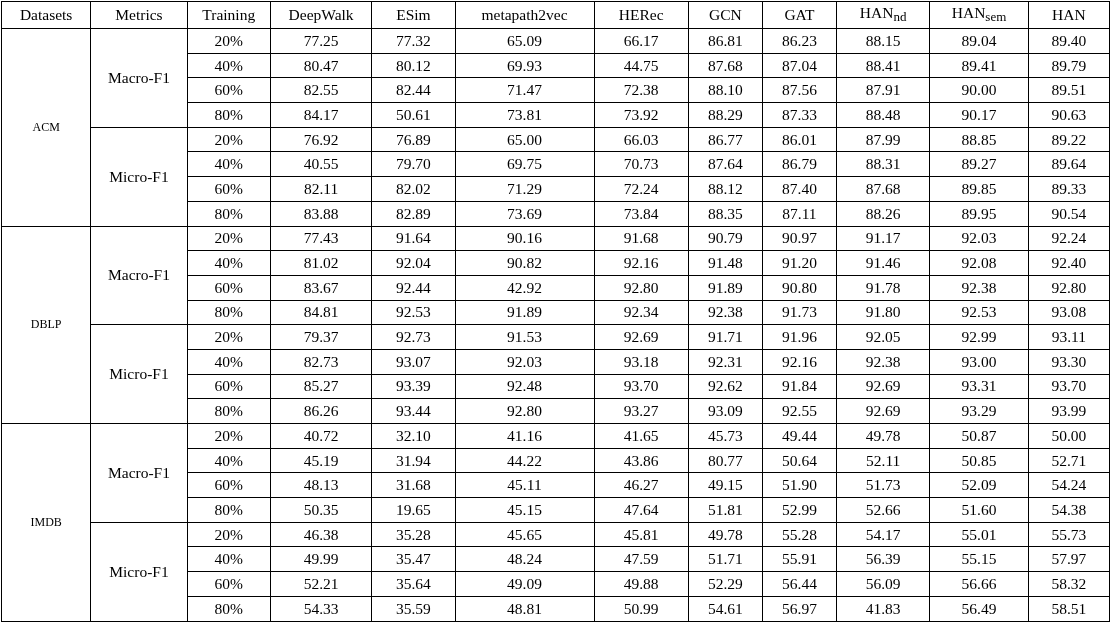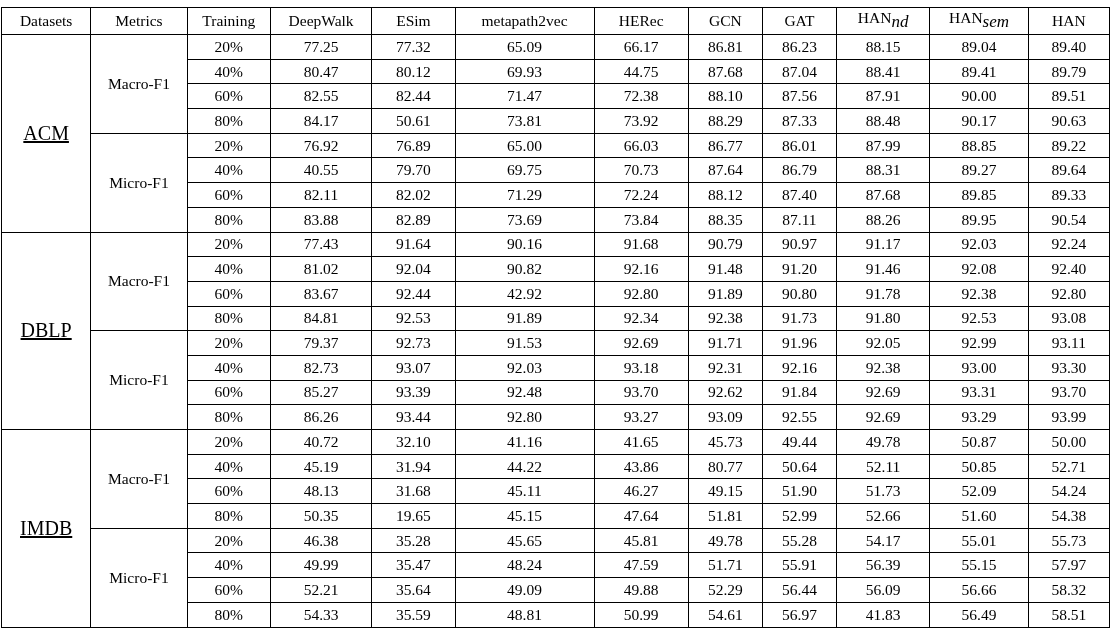--- a/index.html
+++ b/index.html
@@ -10,21 +10,21 @@
   body {
     font-family: "Liberation Serif", serif;
     width: 1111px;
     height: 644px;
     overflow: hidden;
   }
   #results-table {
     border-collapse: collapse;
     table-layout: fixed;
     width: 1109px;
-    margin: 7px 0 0 1px;
+    margin: 1px 0 0 1px;
     font-size: 15.5px;
     color: #000;
   }
   #results-table td, #results-table th {
     border: 1px solid #000;
     text-align: center;
     vertical-align: middle;
     padding: 0;
     height: 23.7px;
     font-weight: normal;
@@ -41,25 +41,24 @@
   .col-esim    { width: 82px; }
   .col-m2v     { width: 137px; }
   .col-herec   { width: 93px; }
   .col-gcn     { width: 73px; }
   .col-gat     { width: 73px; }
   .col-hannd   { width: 92px; }
   .col-hansem  { width: 97px; }
   .col-han     { width: 80px; }
   .bold { font-weight: bold; }
   .sub {
-    font-size: 17px;
+    font-size: 13px;
     vertical-align: -0.25em;
-    font-style: italic;
-  }
-  .dataset-cell { font-size: 20px; text-decoration: underline; }
+  }
+  .dataset-cell { font-size: 12px; }
   .thick-top > td { border-top: 1.6px solid #000; }
 </style>
 </head>
 <body>
 
 <table id="results-table">
   <colgroup>
     <col class="col-dataset">
       <col class="col-metric">
       <col class="col-train">

